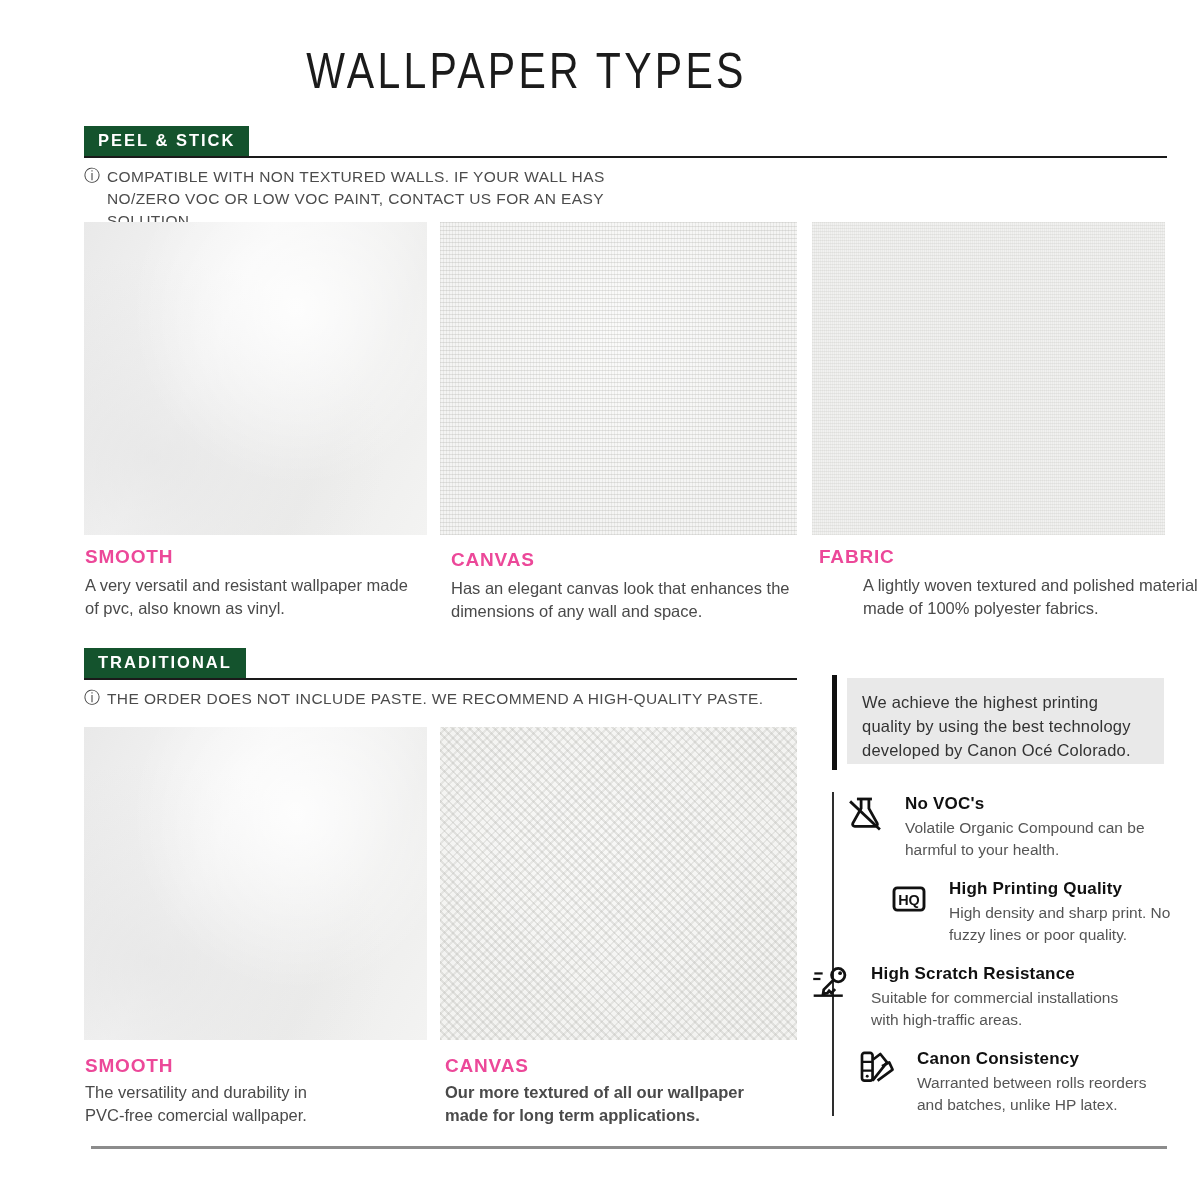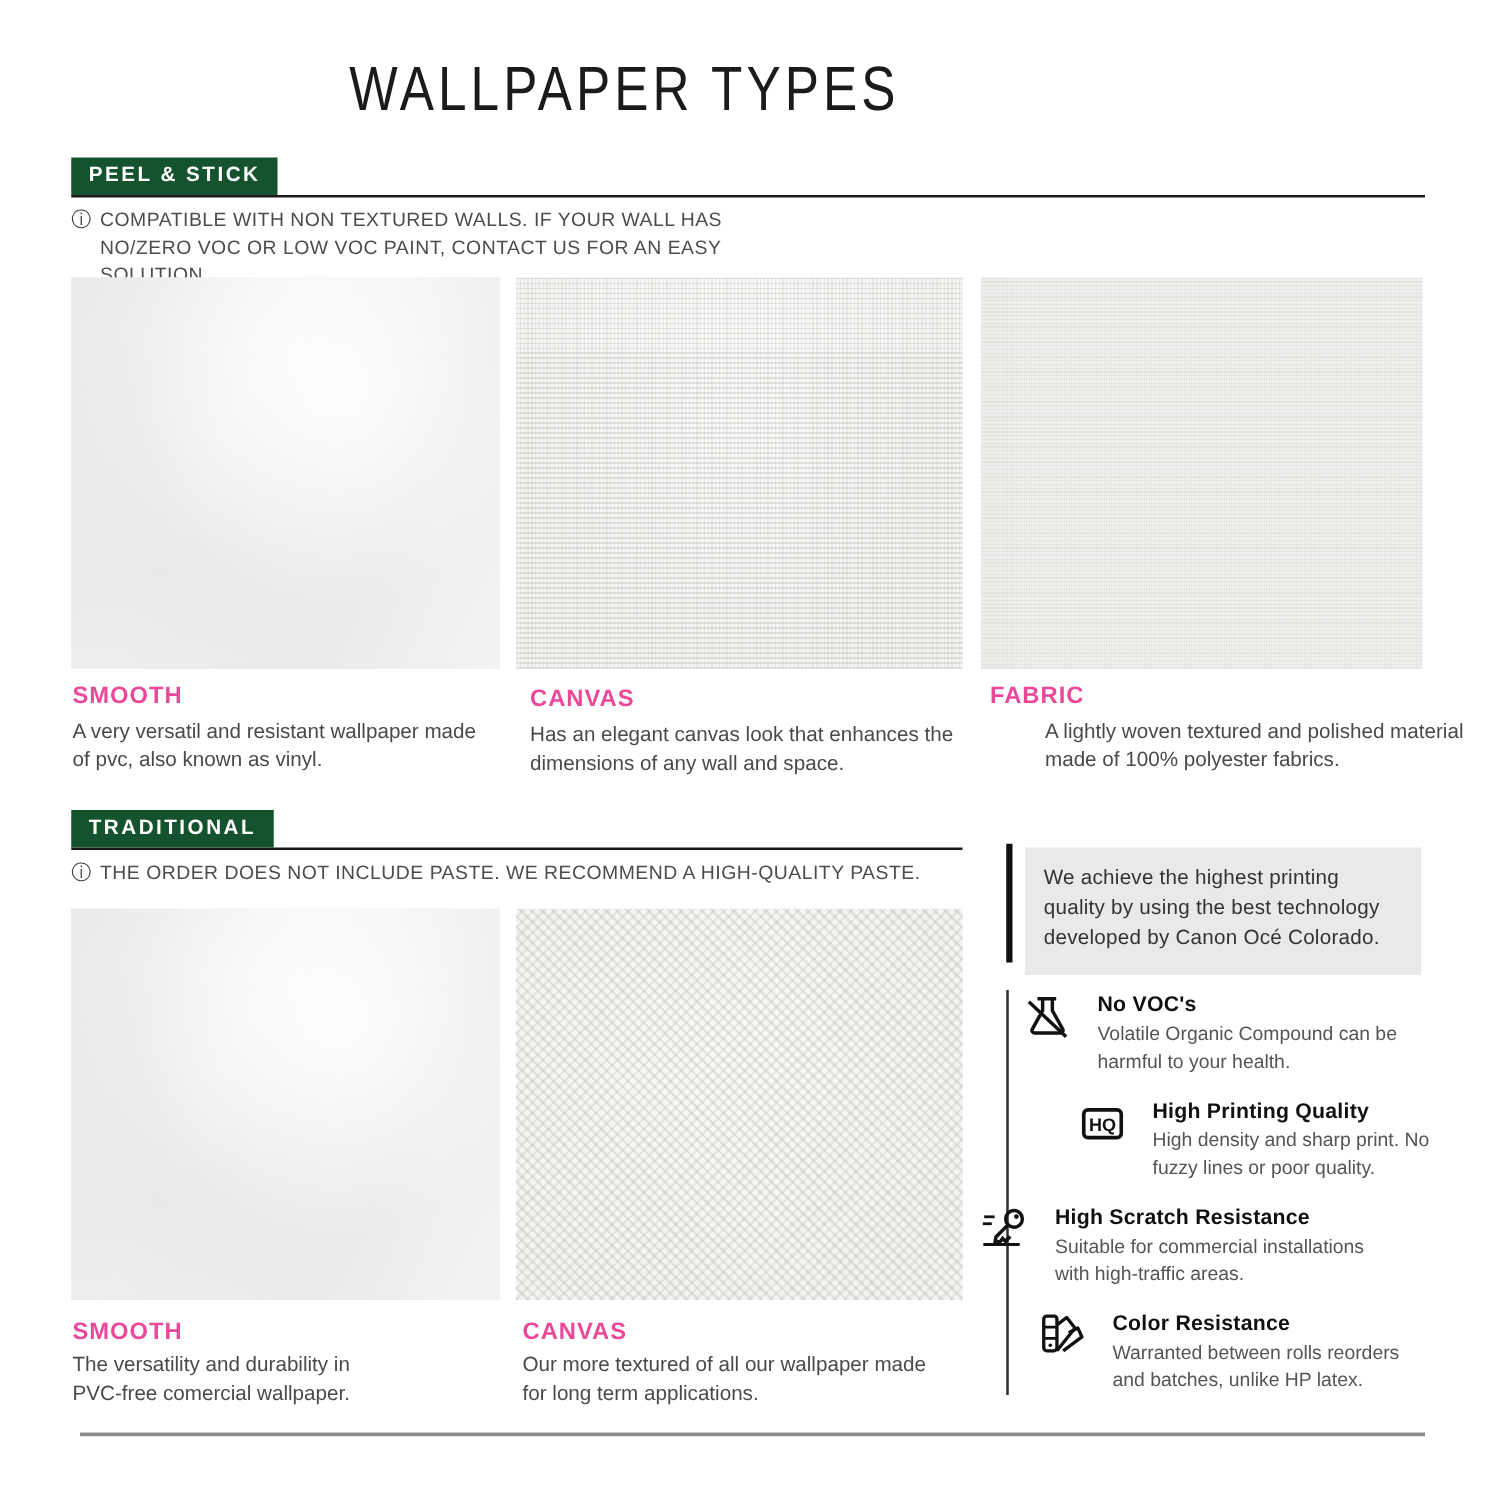--- a/index.html
+++ b/index.html
@@ -1,20 +1,20 @@
 <!DOCTYPE html>
 <html><head>
 <meta charset="utf-8">
 <style>
   html,body{margin:0;padding:0;background:#ffffff;}
   .page{
     position:relative;width:1200px;height:1200px;background:#ffffff;overflow:hidden;
     font-family:"Liberation Sans","DejaVu Sans",sans-serif;color:#1f1f1f;
   }
-  .abs{position:absolute;}
+  .abs{position:absolute;margin-left:27px;}
 
   
   .title-wrap{left:0;top:42px;width:1000px;text-align:center;}
   .title{
     display:inline-block;font-size:50px;font-weight:500;letter-spacing:4px;color:#1b1b1b;
     transform:scaleX(0.82);transform-origin:50% 50%;white-space:nowrap;
   }
 
   
   .sec-head{border-bottom:2px solid #1a1a1a;}
@@ -123,24 +123,24 @@
     <span class="note-text">THE ORDER DOES NOT INCLUDE PASTE. WE RECOMMEND A HIGH-QUALITY PASTE.</span>
   </div>
 
   <div class="abs swatch tex-smooth" style="left:57px;top:727px;width:343px;height:313px;"></div>
   <div class="abs swatch tex-canvas-coarse" style="left:413px;top:727px;width:357px;height:313px;"></div>
 
   <div class="abs swatch-name" style="left:58px;top:1055px;">SMOOTH</div>
   <div class="abs swatch-desc" style="left:58px;top:1081px;width:262px;">The versatility and durability in PVC-free comercial wallpaper.</div>
 
   <div class="abs swatch-name" style="left:418px;top:1055px;">CANVAS</div>
-  <div class="abs swatch-desc" style="left:418px;top:1081px;width:330px;">Our more textured of all our wallpaper made for long term applications.</div>
+  <div class="abs swatch-desc" style="left:418px;top:1081px;width:330px;font-weight:bold;">Our more textured of all our wallpaper made for long term applications.</div>
 
   <div class="abs quote-bar" style="left:805px;top:675px;width:5px;height:95px;"></div>
-  <div class="abs quote-box" style="left:820px;top:678px;width:317px;height:102px;">
+  <div class="abs quote-box" style="left:820px;top:678px;width:317px;height:86px;">
     <div class="quote-text">We achieve the highest printing quality by using the best technology developed by Canon Océ Colorado.</div>
   </div>
 
   <div class="abs feat-rule" style="left:805px;top:792px;width:2px;height:324px;"></div>
 
   <div class="abs feature" style="left:830px;top:794px;width:300px;justify-content:flex-end;">
     <div class="feat-icon">
       <svg width="40" height="40" viewBox="0 0 36 36" fill="none" stroke="#111" stroke-width="2.5" stroke-linecap="square">
         <path d="M12 4.5 h11"></path>
         <path d="M14.5 5.5 v7.5 L7 26.5 c-0.6 1.3 0.4 2.6 1.8 2.6 h18.4 c1.4 0 2.4 -1.3 1.8 -2.6 L21.5 13 V5.5"></path>
@@ -187,20 +187,20 @@
     <div class="feat-icon">
       <svg width="40" height="40" viewBox="0 0 36 36" fill="none" stroke="#111" stroke-width="2.4" stroke-linejoin="round">
         <rect x="4.5" y="3.5" width="9.5" height="25" rx="2.2"></rect>
         <path d="M4.5 11.5 h9.5 M4.5 19.5 h9.5" stroke-width="2"></path>
         <circle cx="9.2" cy="24.5" r="1.3" fill="#111" stroke="none"></circle>
         <path d="M14.5 9.5 l6.5-5 6 7.5 -13 16.5"></path>
         <path d="M22.5 15.5 l6.5-3.5 3 6.5 -13.5 10"></path>
       </svg>
     </div>
     <div>
-      <p class="feat-title">Color Resistance</p>
+      <p class="feat-title">Canon Consistency</p>
       <p class="feat-desc" style="width:252px;">Warranted between rolls reorders and batches, unlike HP latex.</p>
     </div>
   </div>
 
   <div class="abs bottom-rule" style="left:64px;top:1146px;width:1076px;height:3px;"></div>
 
 </div>
 
 </body></html>

